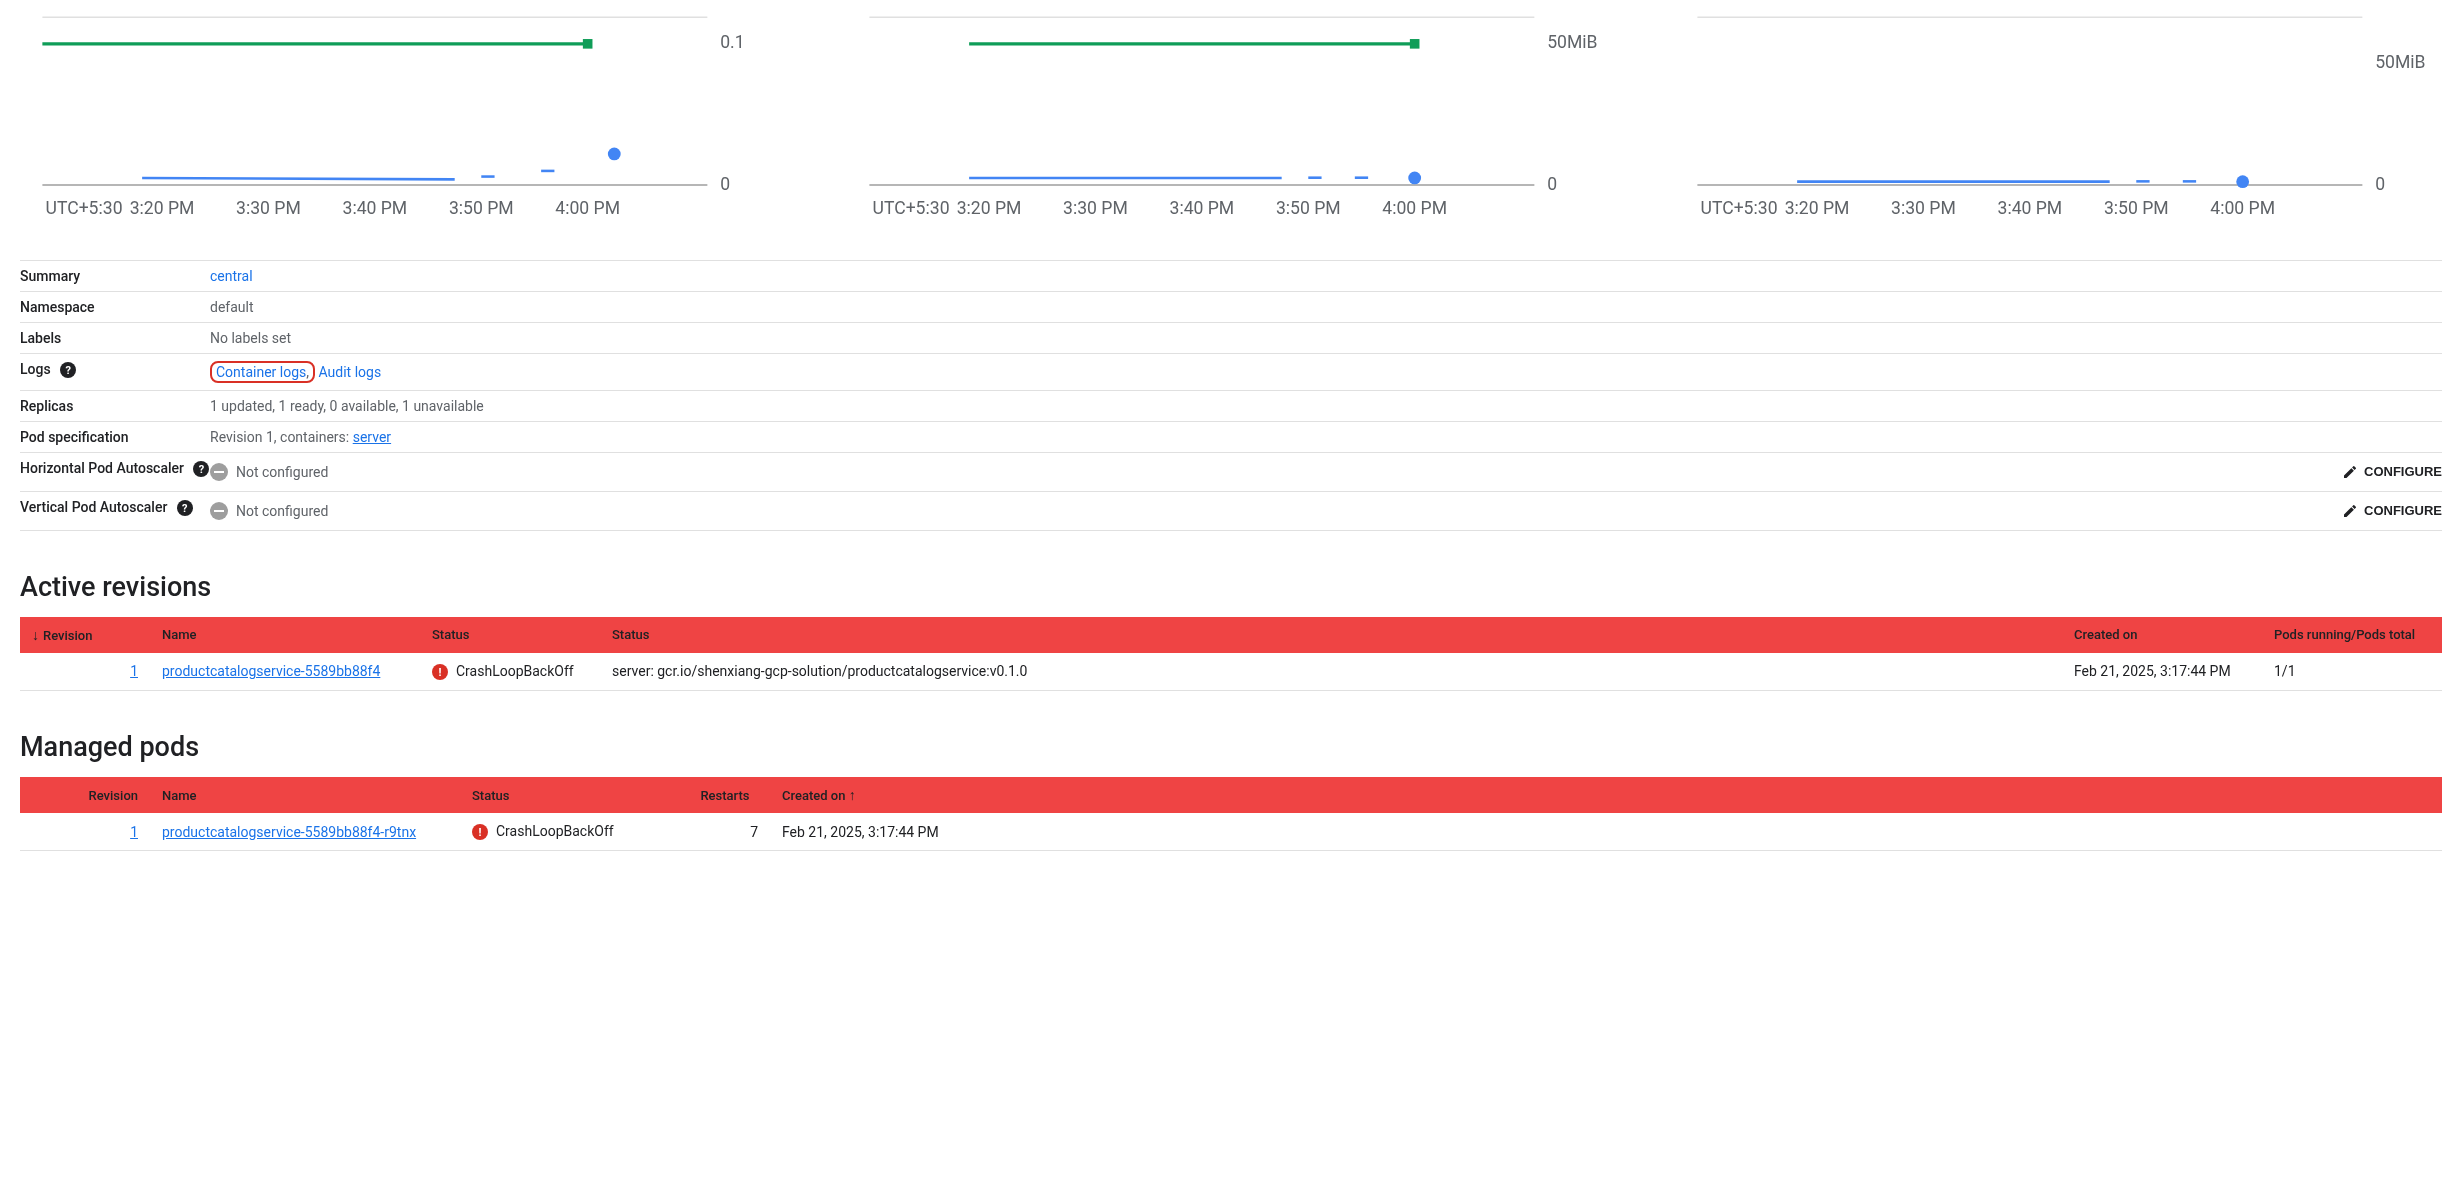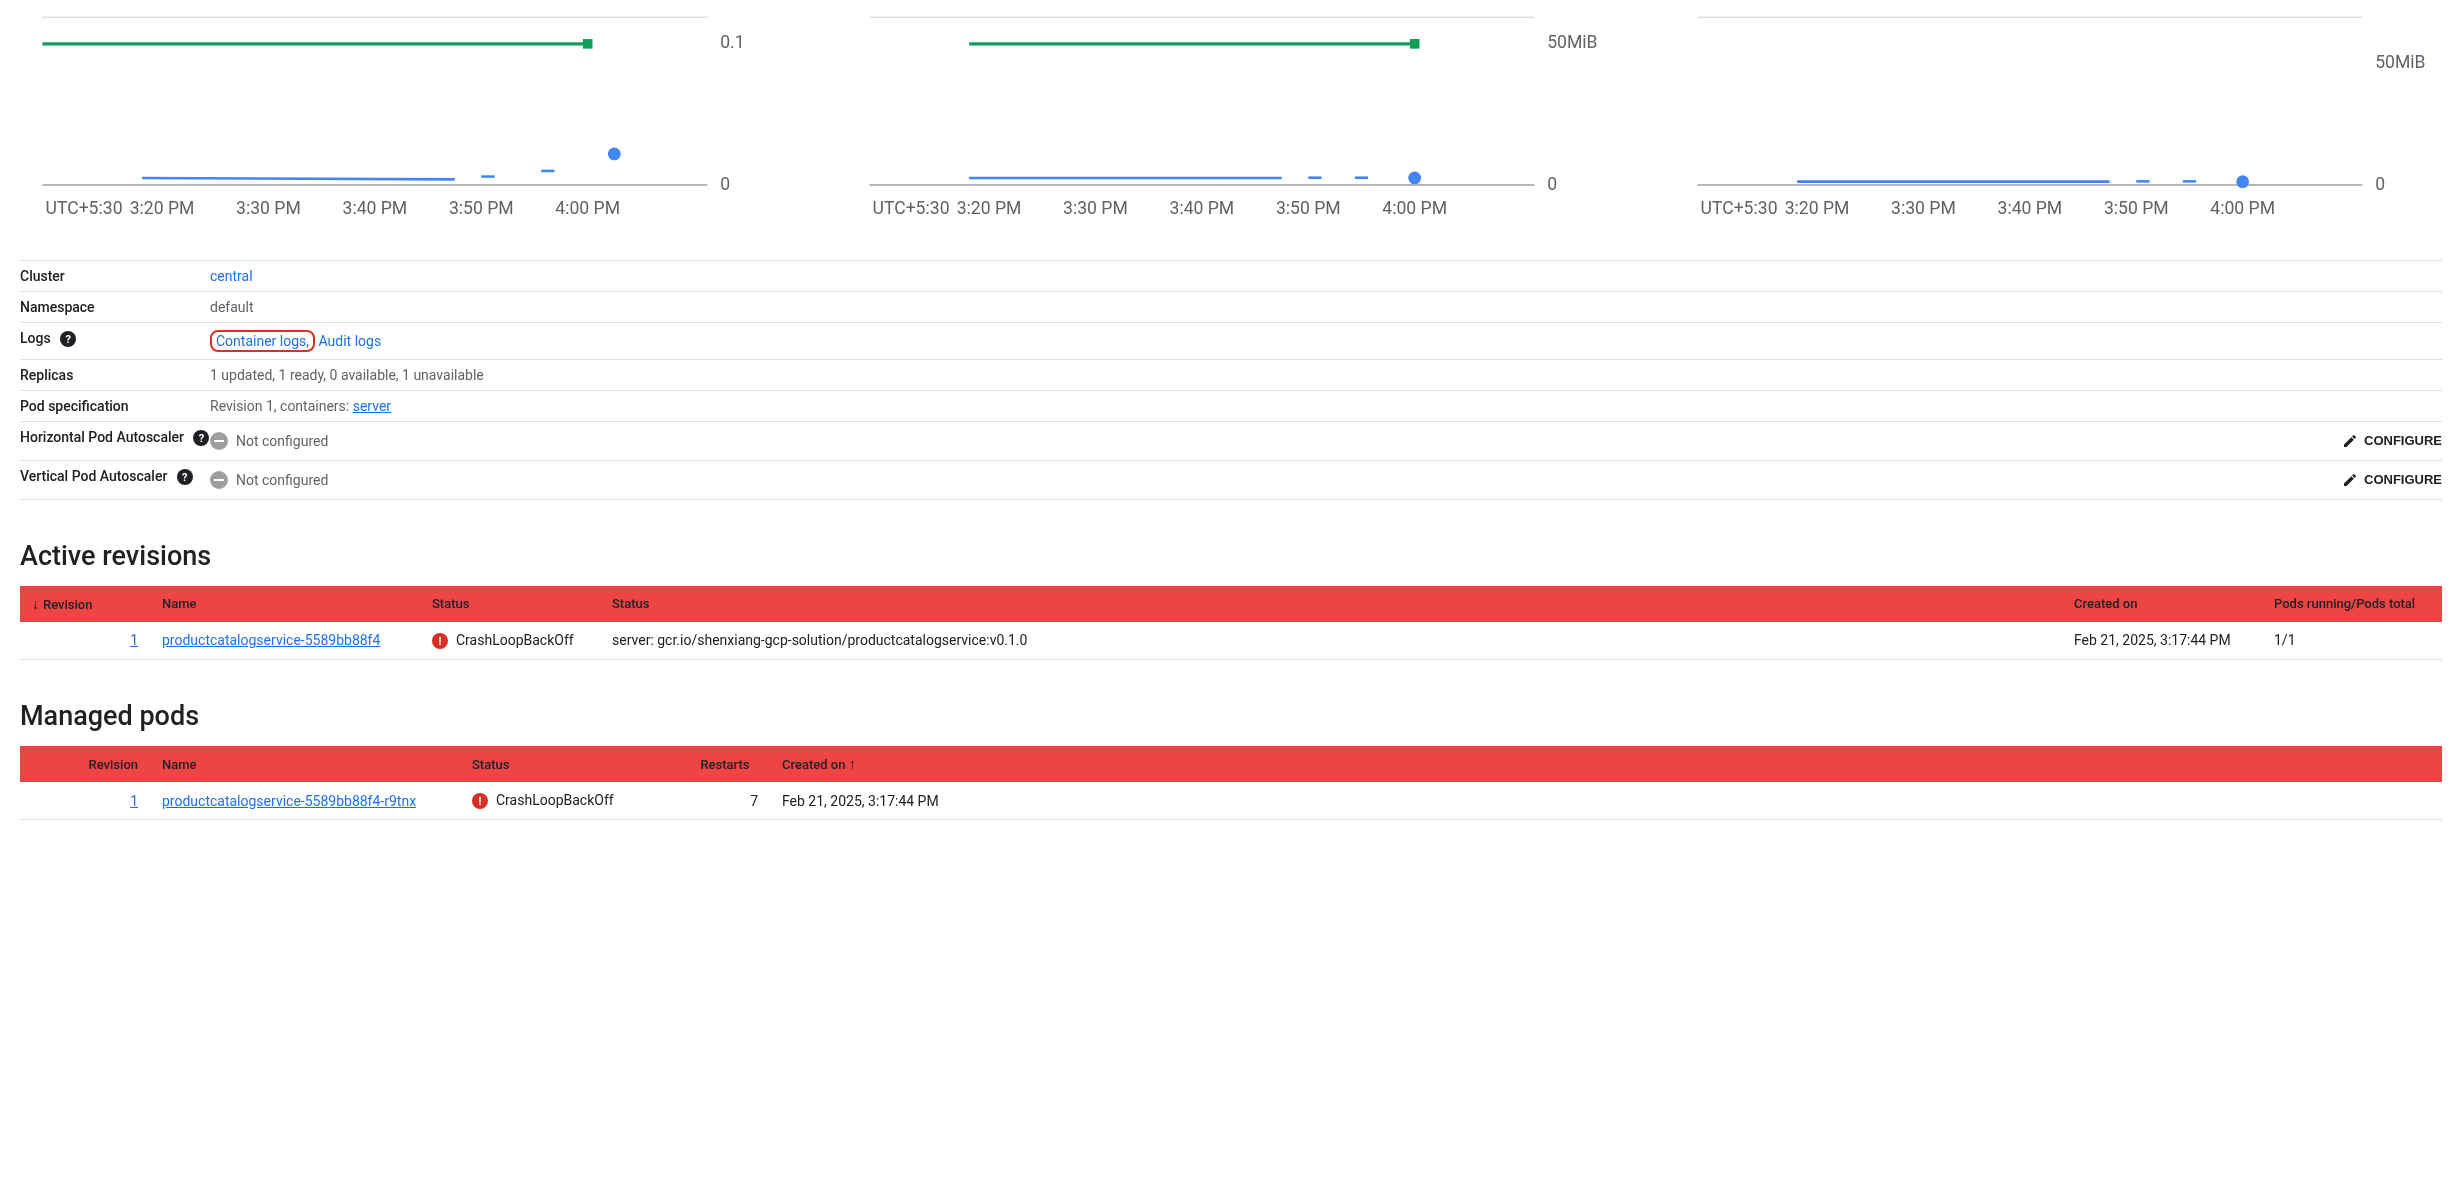--- a/index.html
+++ b/index.html
@@ -140,27 +140,32 @@
           <path d="M 288.56 109.70333333333333 L 296.88 109.70333333333333" class="blue-line"></path>
           <path d="M 317.68 109.70333333333333 L 326 109.70333333333333" class="blue-line"></path>
           <circle cx="355.12" cy="109.88" r="4" class="blue-dot"></circle>
         </svg>
       </div>
   </div>
 
   <table class="kv-table">
     <tbody>
         <tr>
-      <td class="kv-key"><span>Cluster</span></td>
+      <td class="kv-key"><span>Summary</span></td>
       <td class="kv-val"><a href="#" class="link">central</a></td>
       <td></td>
     </tr>
     <tr>
       <td class="kv-key"><span>Namespace</span></td>
       <td class="kv-val"><span>default</span></td>
+      <td></td>
+    </tr>
+    <tr>
+      <td class="kv-key"><span>Labels</span></td>
+      <td class="kv-val"><span>No labels set</span></td>
       <td></td>
     </tr>
     <tr>
       <td class="kv-key">
         <span>Logs</span>
         <span class="help-icon">?</span>
       </td>
       <td class="kv-val">
         <span class="highlight-box">
           <a href="#" class="link">Container logs</a>,</span>

